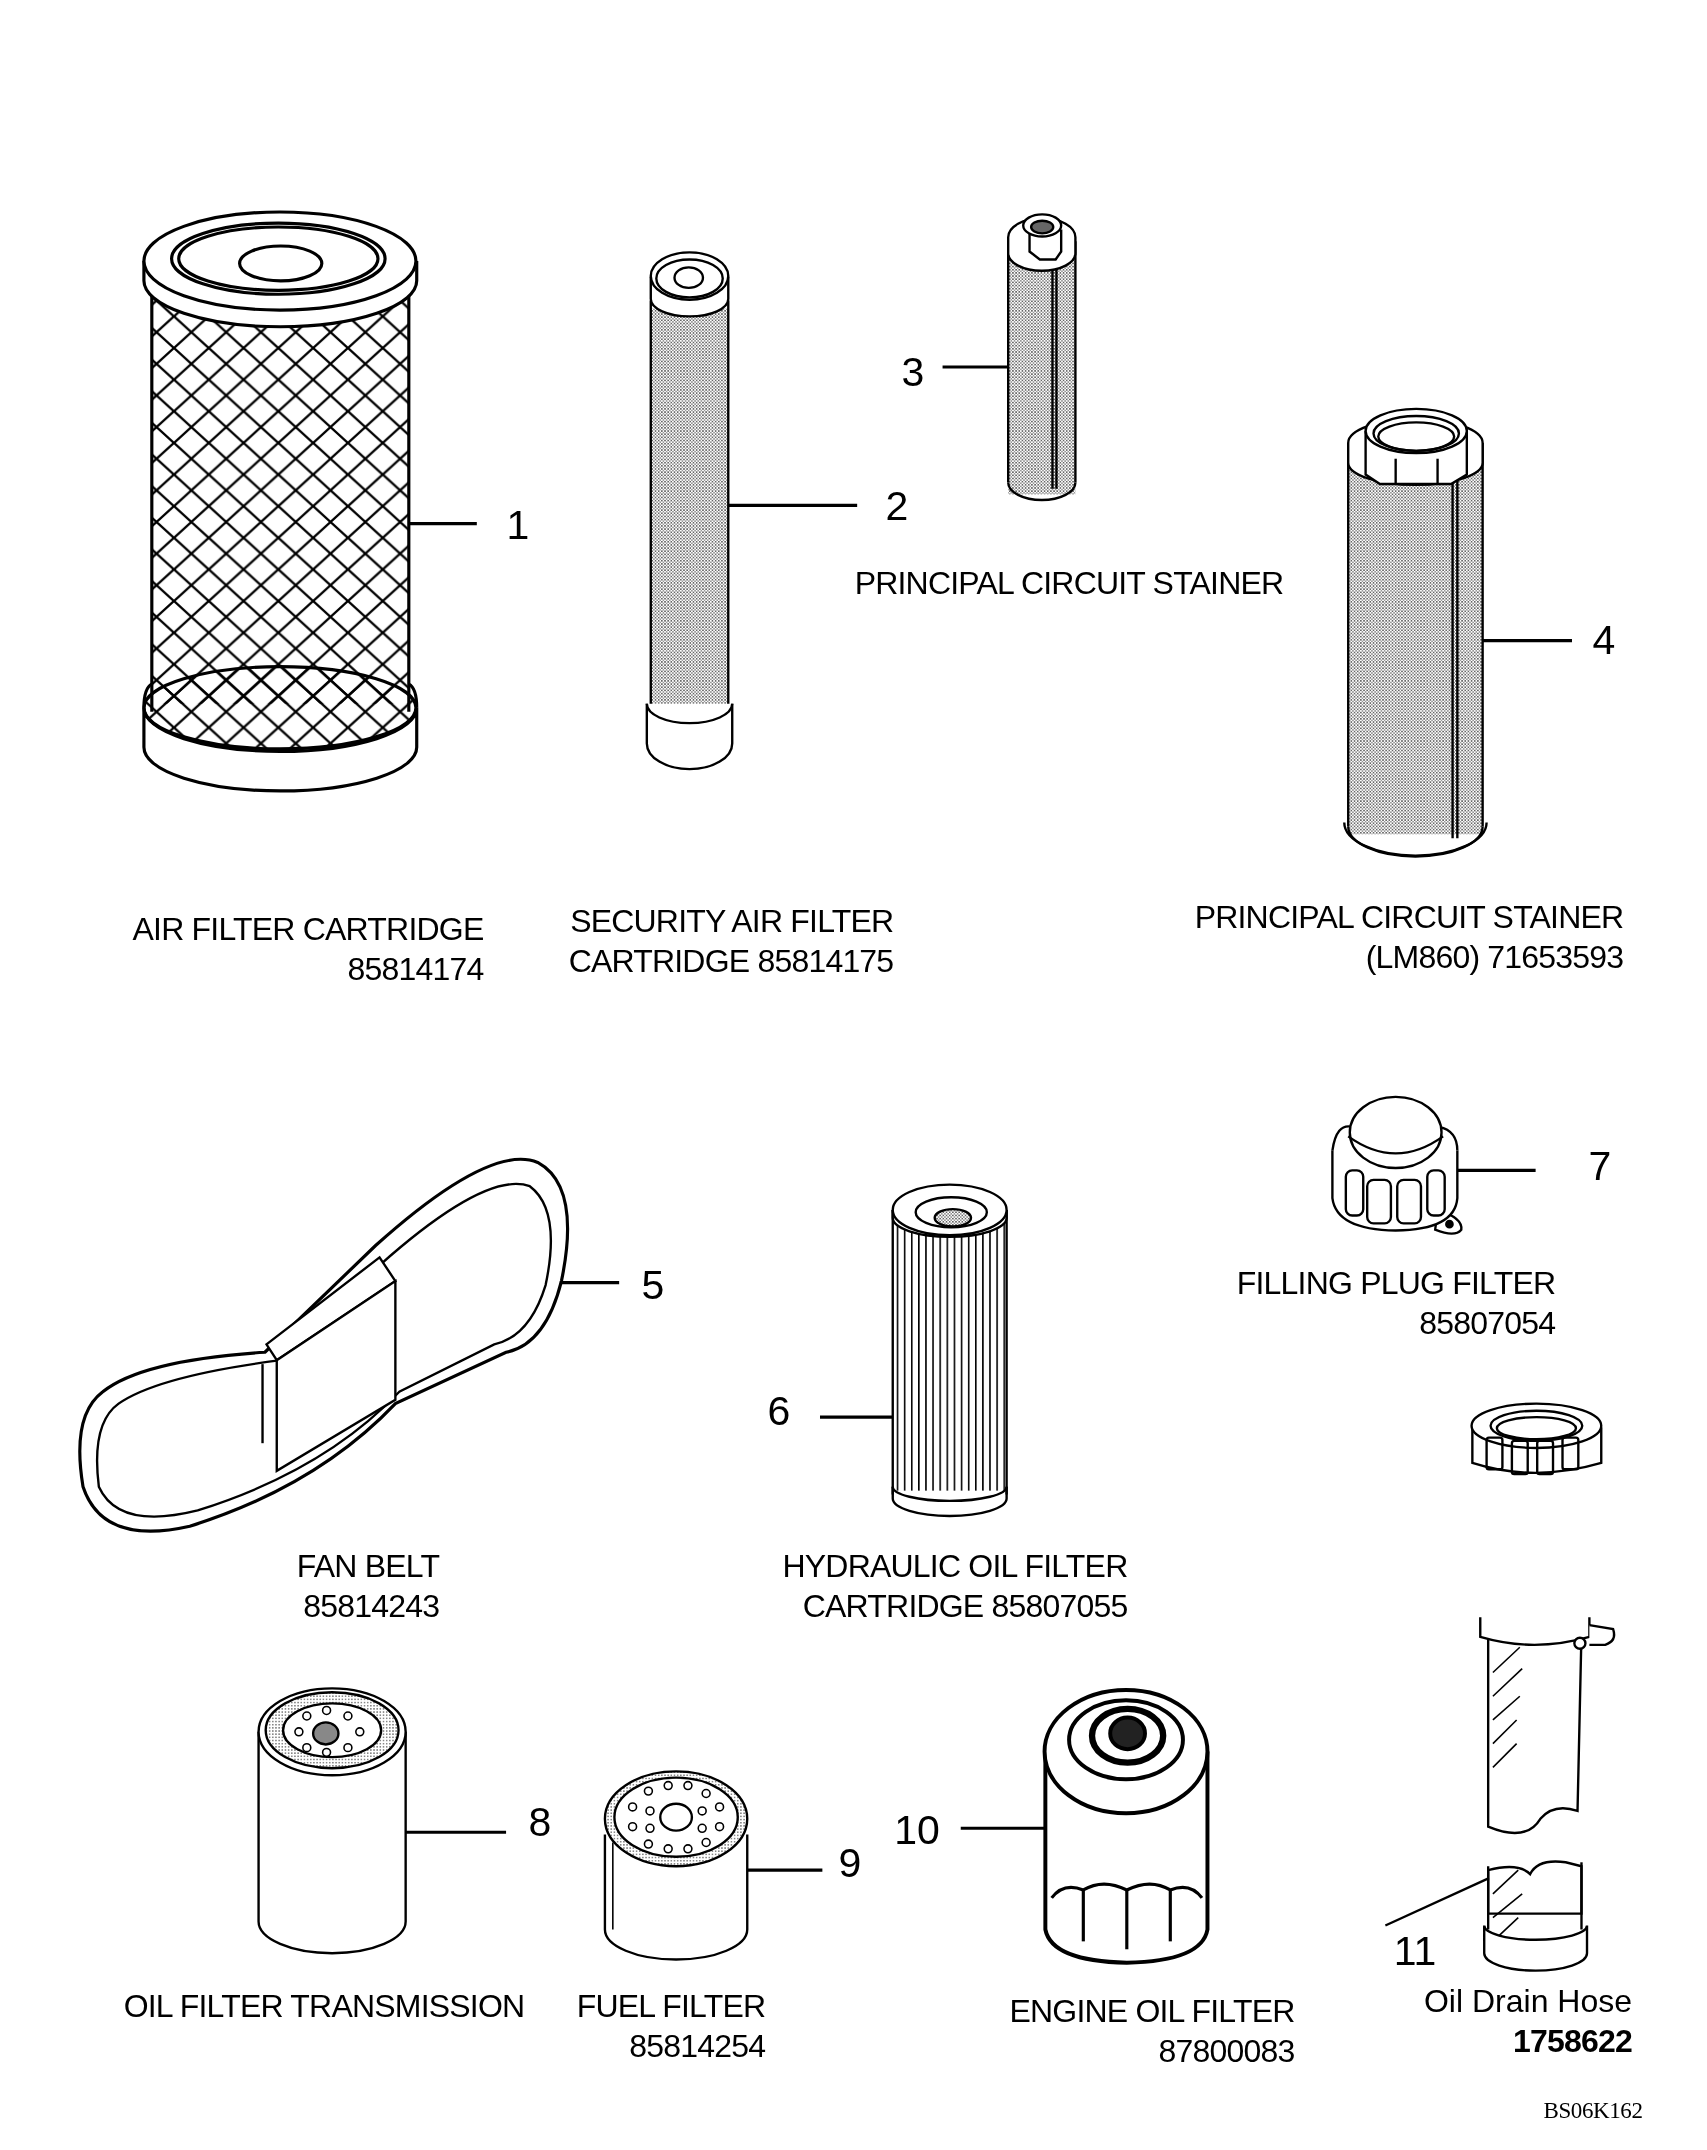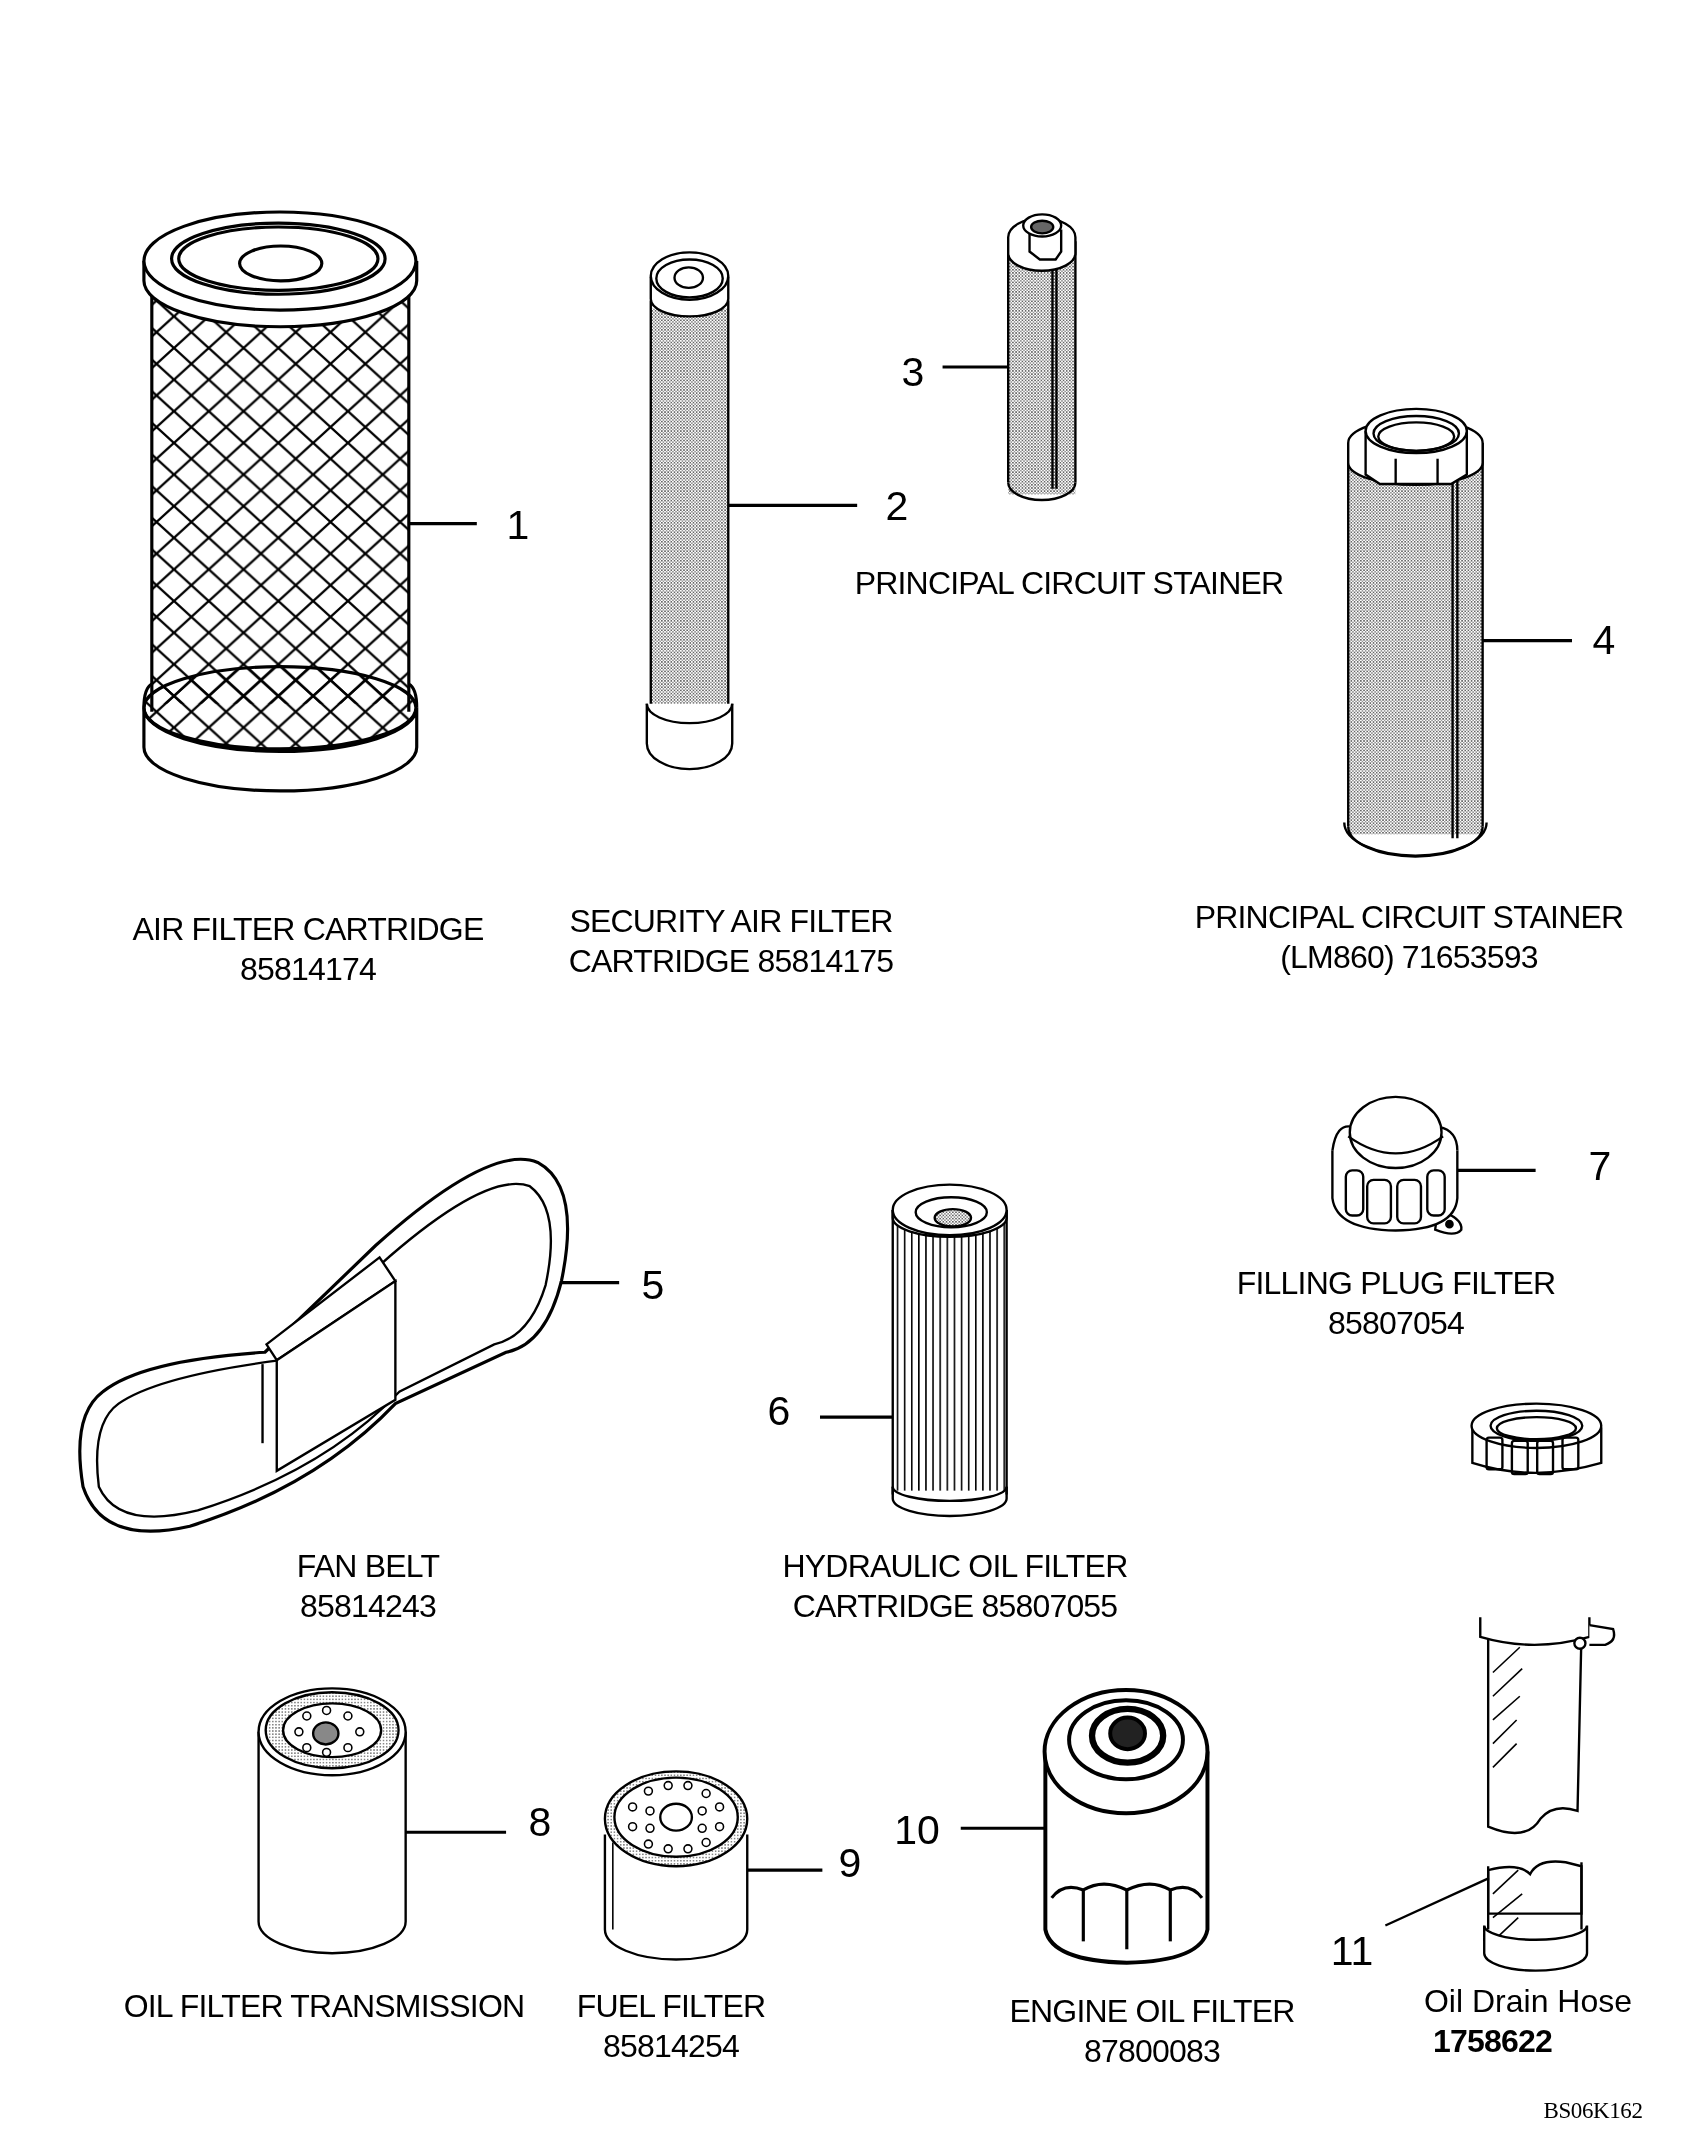--- a/index.html
+++ b/index.html
@@ -2,21 +2,21 @@
 <html style="font-size:12.7px"><head>
 <meta charset="utf-8">
 <style>
   html, body { margin: 0; padding: 0; background: #ffffff; }
   body { width: 1708px; height: 2151px; position: relative; overflow: hidden;
          font-family: "Liberation Sans", sans-serif; color: #000; }
   #art { position: absolute; left: 0; top: 0; width: 1708px; height: 2151px; }
   .lbl { position: absolute; text-align: center; white-space: nowrap;
          font-family: "Liberation Sans", sans-serif; font-size: 32px; line-height: 40px;
          transform: translateX(-50%); letter-spacing: -0.8px; }
-  .lbl span { display: block; }
+  .lbl span { display: block; text-align: right; }
   .num { position: absolute; font-size: 41px; line-height: 41px; transform: translate(-50%, -50%);
          font-family: "Liberation Sans", sans-serif; }
   .hose { font-size: 32px; letter-spacing: 0; }
   .bold { font-weight: bold; }
   .ref { font-size: 23px; letter-spacing: -0.4px; font-family: Liberation Serif, serif; }
 </style>
 </head>
 <body>
 
 <svg id="art" viewBox="0 0 2160 2720" xmlns="http://www.w3.org/2000/svg">
@@ -228,21 +228,21 @@
 <div class="num" style="left:518px;top:525px">1</div>
 <div class="num" style="left:897px;top:506px">2</div>
 <div class="num" style="left:913px;top:372px">3</div>
 <div class="num" style="left:1604px;top:640px">4</div>
 <div class="num" style="left:653px;top:1285px">5</div>
 <div class="num" style="left:779px;top:1411px">6</div>
 <div class="num" style="left:1600px;top:1166px">7</div>
 <div class="num" style="left:540px;top:1822px">8</div>
 <div class="num" style="left:850px;top:1863px">9</div>
 <div class="num" style="left:917px;top:1830px">10</div>
-<div class="num" style="left:1352px;top:1951px">11</div>
+<div class="num" style="left:1415px;top:1951px">11</div>
 
 <div class="lbl" style="left:308px;top:909px">
   <span>AIR FILTER CARTRIDGE</span>
   <span>85814174</span>
 </div>
 <div class="lbl" style="left:731px;top:901px">
   <span>SECURITY AIR FILTER</span>
   <span>CARTRIDGE 85814175</span>
 </div>
 <div class="lbl" style="left:1069px;top:563px">

